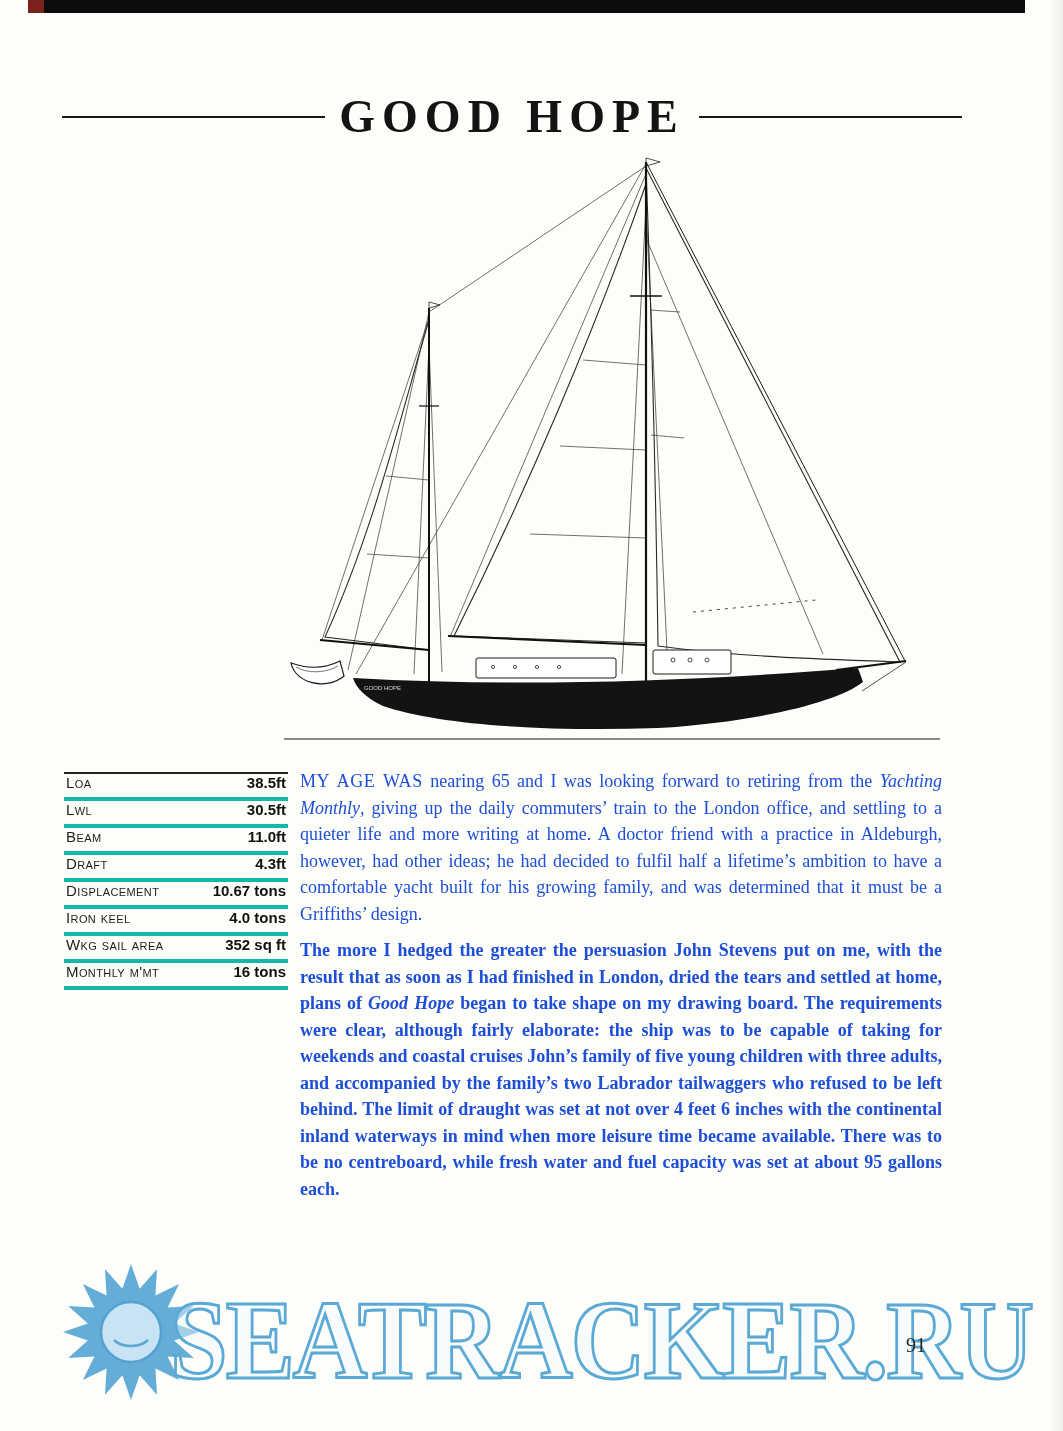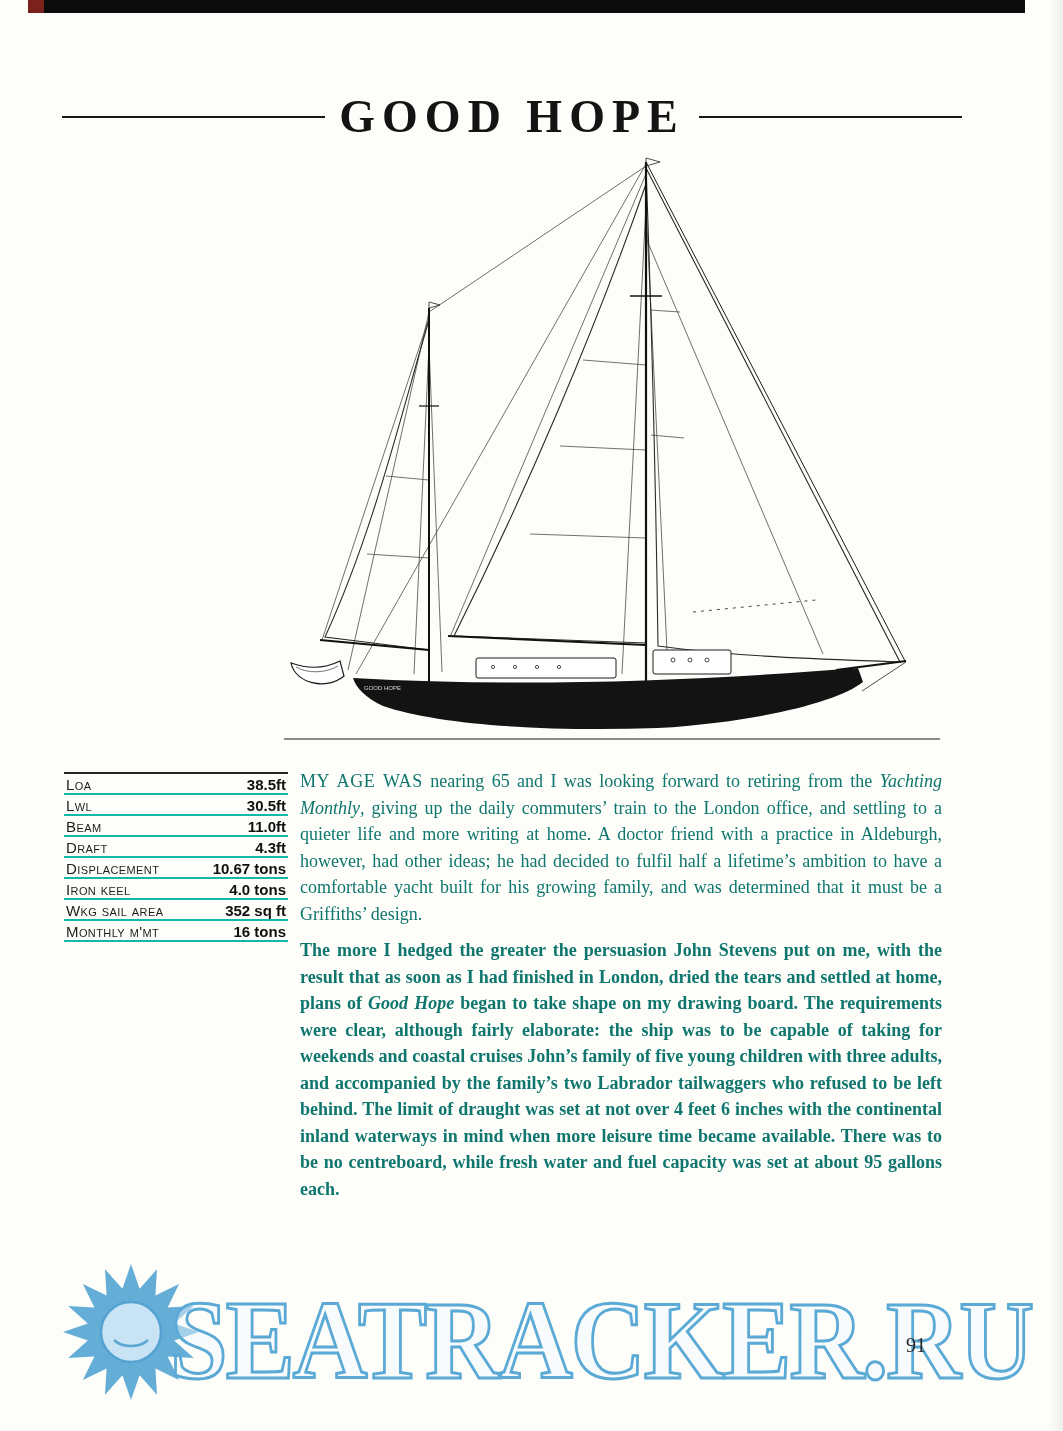--- a/index.html
+++ b/index.html
@@ -20,28 +20,28 @@
   .title-rule { flex:1; height:2px; background:#171717; }
   .page-title { font-size:46px; font-weight:bold; letter-spacing:7px; color:#141414; white-space:nowrap;
     font-family:"Liberation Serif", serif; }
 
   
   .boat-svg { position:absolute; left:278px; top:150px; width:672px; height:614px; }
 
   
   .specs { position:absolute; top:772px; left:64px; width:224px; border-top:2px solid #242424;
     font-family:"Liberation Sans", sans-serif; }
-  .spec-row { display:flex; justify-content:space-between; align-items:flex-end; height:21px;
-    border-bottom:2px solid #14b8a6; padding:0 2px; }
+  .spec-row { display:flex; justify-content:space-between; align-items:flex-start; height:27px;
+    border-bottom:4px solid #14b8a6; padding:0 2px; }
   .spec-label { font-variant:small-caps; font-size:15px; letter-spacing:0.4px; color:#1d1d1d; }
   .spec-value { font-size:15px; color:#101010;font-weight:bold; }
 
   
   .body-col { position:absolute; top:768px; left:300px; width:642px;
-    font-size:18px; line-height:26.5px; text-align:justify; color:#0f766e; z-index:1; }
+    font-size:18px; line-height:26.5px; text-align:justify; color:#1d4ed8; z-index:1; }
   .body-col p + p { margin-top:10px;font-weight:bold; }
   .it { font-style:italic; }
   .lead-caps { letter-spacing:0.6px; }
 
   .page-number { position:absolute; left:906px; top:1334px; font-size:20px; color:#262626; z-index:12; }
 
   
   .watermark-svg { position:absolute; left:18px; top:1262px; width:1030px; height:155px; z-index:10; }
 </style>
 </head>

